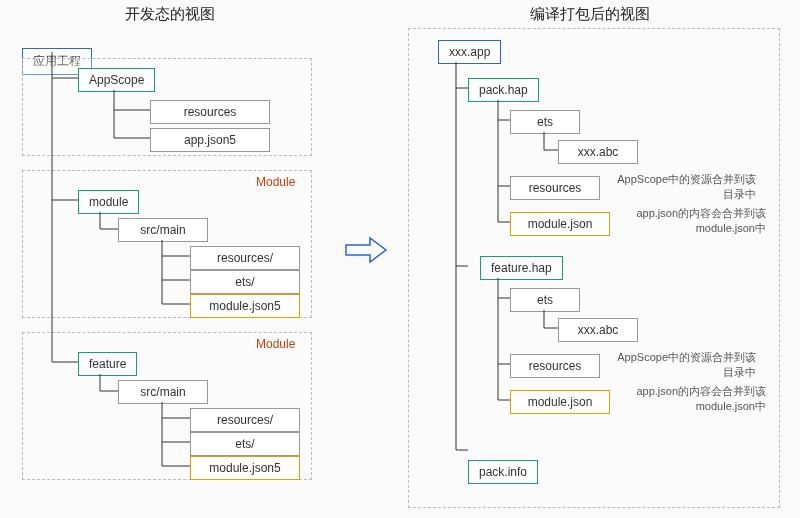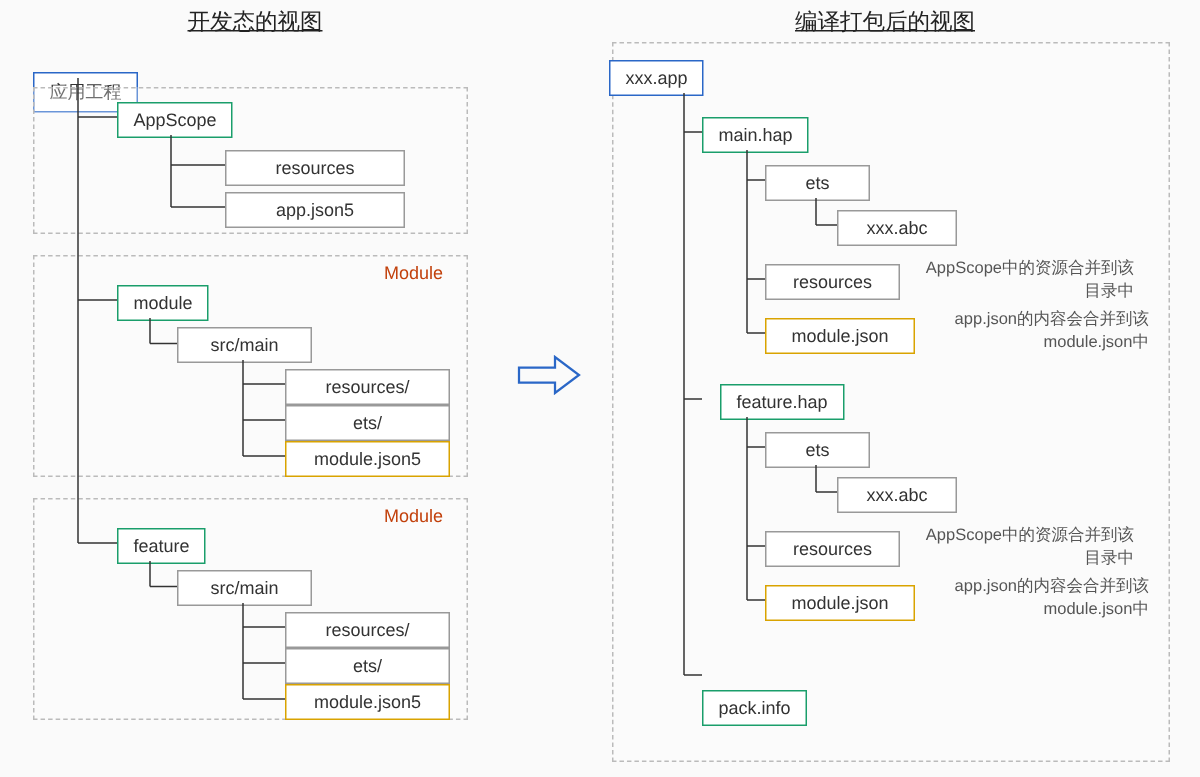--- a/index.html
+++ b/index.html
@@ -12,21 +12,20 @@
     font-family: "PingFang SC", "Microsoft YaHei", Arial, sans-serif;
     font-size: 12px;
     color: #333;
     position: relative;
   }
   .title {
     position: absolute;
     font-size: 15px;
     color: #222;
     text-align: center;
-    text-decoration: underline;
   }
   .box {
     position: absolute;
     border: 1px solid #999;
     background: #fff;
     padding: 4px 10px;
     text-align: center;
     white-space: nowrap;
   }
   .box.blue   { border-color: #2a67c7; }
@@ -90,23 +89,23 @@
 <div class="box yellow" style="left:190px; top:456px; width:110px;">module.json5</div>
 
 <div class="arrow" style="left:344px; top:235px;">
   <svg width="44" height="30" viewBox="0 0 44 30">
     <path d="M2 10 L26 10 L26 3 L42 15 L26 27 L26 20 L2 20 Z" fill="none" stroke="#2a67c7" stroke-width="1.5"></path>
   </svg>
 </div>
 
 <div class="group" style="left:408px; top:28px; width:372px; height:480px;"></div>
 
-<div class="box blue" style="left:406px; top:40px;">xxx.app</div>
+<div class="box blue" style="left:438px; top:40px;">xxx.app</div>
 
-<div class="box green" style="left:468px; top:78px;">main.hap</div>
+<div class="box green" style="left:468px; top:78px;">pack.hap</div>
 <div class="box" style="left:510px; top:110px; width:70px;">ets</div>
 <div class="box" style="left:558px; top:140px; width:80px;">xxx.abc</div>
 <div class="box" style="left:510px; top:176px; width:90px;">resources</div>
 <div class="note" style="left:616px; top:172px;">AppScope中的资源合并到该目录中</div>
 <div class="box yellow" style="left:510px; top:212px; width:100px;">module.json</div>
 <div class="note" style="left:626px; top:206px;">app.json的内容会合并到该module.json中</div>
 
 <div class="box green" style="left:480px; top:256px;">feature.hap</div>
 <div class="box" style="left:510px; top:288px; width:70px;">ets</div>
 <div class="box" style="left:558px; top:318px; width:80px;">xxx.abc</div>

